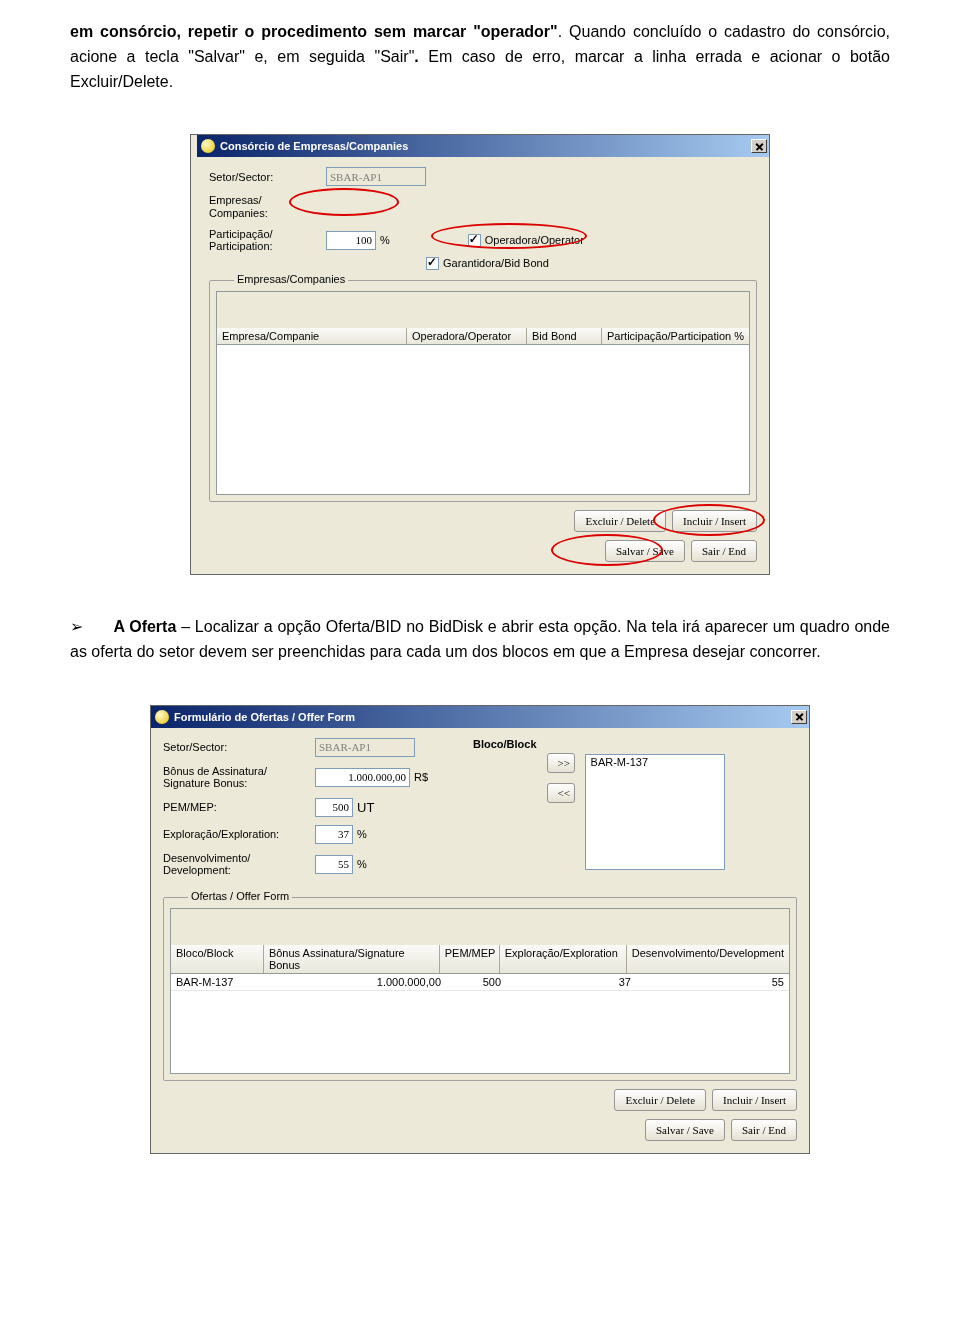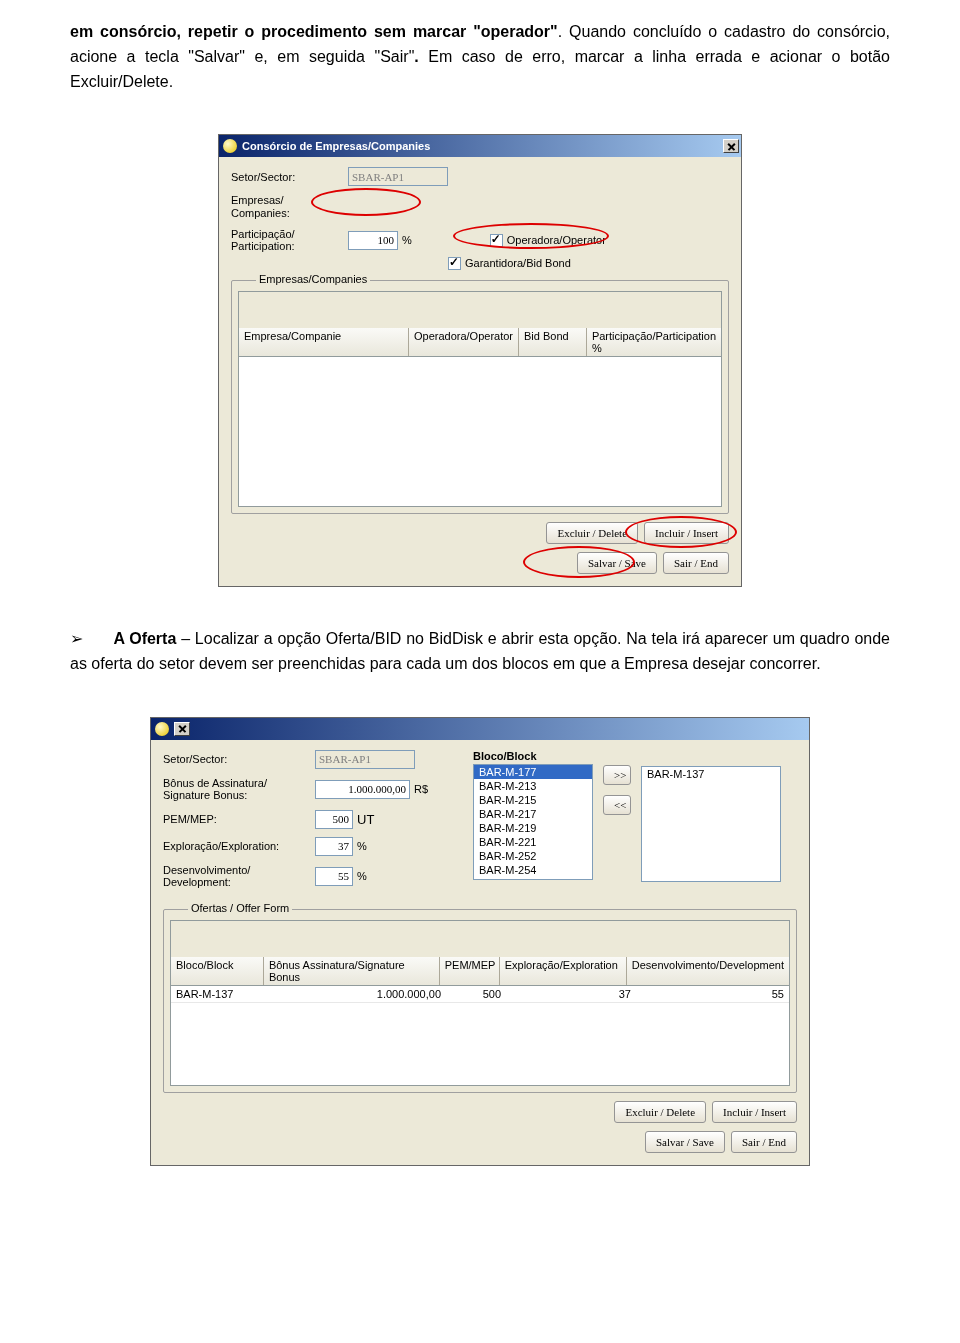--- a/index.html
+++ b/index.html
@@ -3,21 +3,21 @@
 <meta charset="utf-8">
 <style>
 * { box-sizing: border-box; margin: 0; padding: 0; }
 body { font-family: Verdana, Arial, sans-serif; background: #fff; width: 960px; margin: 0 auto; padding: 20px 70px; color: #000; }
 .paragraph { font-size: 16px; line-height: 1.55; text-align: justify; margin-bottom: 40px; }
 .bold { font-weight: bold; margin-top: 17px; }
 .bullet-para { font-size: 16px; line-height: 1.55; text-align: justify; margin: 30px 0 40px 0; }
 .bullet-arrow { font-size: 16px; margin-right: 30px; }
 
 .window { border: 1px solid #666; background: #ece9d8; font-family: Tahoma, Arial, sans-serif; font-size: 11px; margin: 0 auto 40px auto; }
-.win1 { width: 524px; }
+.win1 { width: 580px; padding-left: 6px; }
 .win2 { width: 660px; }
 .titlebar { display: flex; align-items: center; background: linear-gradient(to right, #0a246a, #a6caf0); color: #fff; height: 22px; padding: 0 2px 0 4px; }
 .titlebar-icon { display: inline-block; width: 14px; height: 14px; border-radius: 50%; background: radial-gradient(circle at 35% 35%, #fffacd, #e6c200); margin-right: 5px; flex: none; }
 .titlebar-text { font-weight: bold; font-size: 11px; flex: 1; }
 .close-btn { width: 16px; height: 14px; background: #d4d0c8; border: 1px solid #fff; border-right-color: #404040; border-bottom-color: #404040; position: relative; cursor: pointer; }
 .close-btn::before, .close-btn::after { content: ""; position: absolute; left: 2.5px; top: 5.5px; width: 9px; height: 1.5px; background: #000; }
 .close-btn::before { transform: rotate(45deg); }
 .close-btn::after { transform: rotate(-45deg); }
 
 .win-body { padding: 10px 12px 12px 12px; }
@@ -131,20 +131,21 @@
   </div>
 </div>
 
 <p class="bullet-para">
   <span class="bullet-arrow">➢</span><span class="bold">A Oferta</span><span> – Localizar a opção Oferta/BID no BidDisk e abrir esta opção. Na tela irá aparecer um quadro onde as oferta do setor devem ser preenchidas para cada um dos blocos em que a Empresa desejar concorrer.</span>
 </p>
 
 <div class="window win2">
   <div class="titlebar">
     <span class="titlebar-icon"></span>
+    <span class="titlebar-text">Formulário de Ofertas / Offer Form</span>
     <span class="close-btn"></span>
   </div>
   <div class="win-body">
     <div style="display:flex; gap:30px; align-items:flex-start">
 
       <div class="offer-left">
         <div class="form-row">
           <span class="label-2line" style="width:120px">Setor/Sector:</span>
           <input class="input-text input-readonly" style="width: 100px;" value="SBAR-AP1">
         </div>
@@ -166,31 +167,20 @@
         <div class="form-row">
           <span class="label-2line" style="width:120px">Desenvolvimento/ Development:</span>
           <input class="input-text input-tiny" value="55" style="">
           <span style="margin-left:4px;font-size:11px">%</span>
         </div>
       </div>
 
       <div class="bloco-area">
         <div style="font-size:11px">
           <div style="font-weight:bold; margin-bottom:2px">Bloco/Block</div>
-          <div class="listbox lb-avail">
-            <div class="lb-item selected">BAR-M-177</div>
-            <div class="lb-item">BAR-M-213</div>
-            <div class="lb-item">BAR-M-215</div>
-            <div class="lb-item">BAR-M-217</div>
-            <div class="lb-item">BAR-M-219</div>
-            <div class="lb-item">BAR-M-221</div>
-            <div class="lb-item">BAR-M-252</div>
-            <div class="lb-item">BAR-M-254</div>
-            <div class="lb-item">BAR-M-256</div>
-          </div>
         </div>
         <div class="move-col">
           <button class="btn move-btn">&gt;&gt;</button>
           <button class="btn move-btn">&lt;&lt;</button>
         </div>
         <div>
           <div style="height:16px"></div>
           <div class="listbox lb-sel">
             <div class="lb-item">BAR-M-137</div>
           </div>

